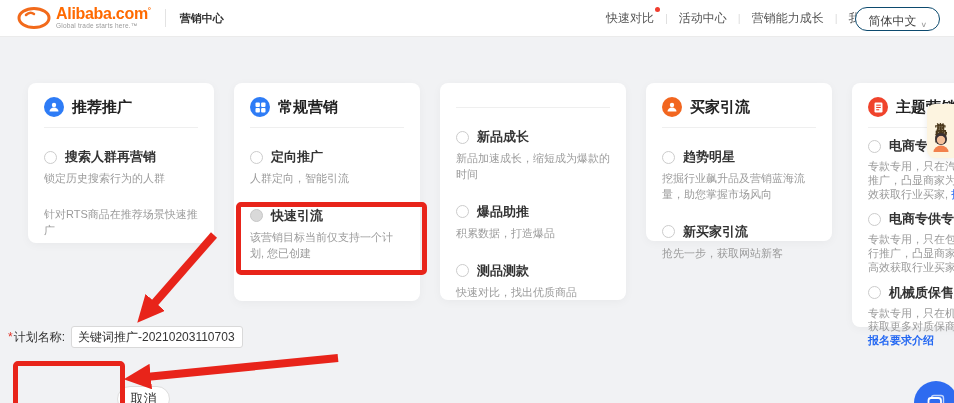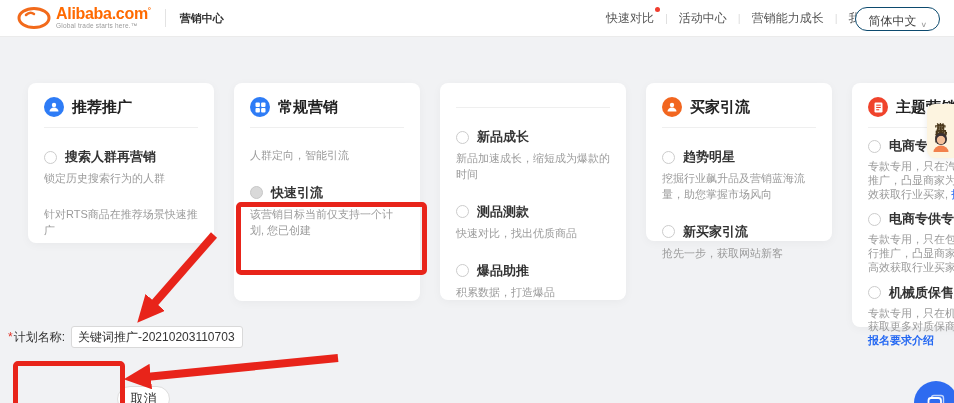--- a/index.html
+++ b/index.html
@@ -157,20 +157,24 @@
             <rect x="0.5" y="0.5" width="4.4" height="4.4" rx="1" fill="#fff"></rect>
             <rect x="6.1" y="0.5" width="4.4" height="4.4" rx="1" fill="#fff"></rect>
             <rect x="0.5" y="6.1" width="4.4" height="4.4" rx="1" fill="#fff"></rect>
             <rect x="6.1" y="6.1" width="4.4" height="4.4" rx="1" fill="#fff"></rect>
           </svg>
       </span>
       <span class="card-title">常规营销</span>
     </div>
     <div class="card-div"></div>
     <div class="opt">
+      <div class="opt-row">
+          <span class="radio"></span>
+        <span class="opt-label">定向推广</span>
+        </div>
       <div class="opt-desc">人群定向，智能引流</div>
     </div>
     <div class="opt">
       <div class="opt-row">
           <span class="radio disabled"></span>
         <span class="opt-label">快速引流</span>
         </div>
       <div class="opt-desc">该营销目标当前仅支持一个计划, 您已创建</div>
     </div>
   </div>
@@ -180,30 +184,30 @@
     <div class="opt">
       <div class="opt-row">
           <span class="radio"></span>
         <span class="opt-label">新品成长</span>
         </div>
       <div class="opt-desc">新品加速成长，缩短成为爆款的时间</div>
     </div>
     <div class="opt">
       <div class="opt-row">
           <span class="radio"></span>
+        <span class="opt-label">爆品助推</span>
+        </div>
+      <div class="opt-desc">积累数据，打造爆品</div>
+    </div>
+    <div class="opt">
+      <div class="opt-row">
+          <span class="radio"></span>
         <span class="opt-label">测品测款</span>
         </div>
       <div class="opt-desc">快速对比，找出优质商品</div>
-    </div>
-    <div class="opt">
-      <div class="opt-row">
-          <span class="radio"></span>
-        <span class="opt-label">爆品助推</span>
-        </div>
-      <div class="opt-desc">积累数据，打造爆品</div>
     </div>
   </div>
 
   <div class="card" id="card4">
     <div class="card-head">
       <span class="card-icon orange">
         <svg width="12" height="12" viewBox="0 0 12 12">
             <circle cx="6" cy="4" r="2.2" fill="#fff"></circle>
             <path d="M1.5 10.5 a4.5 4 0 0 1 9 0 z" fill="#fff"></path>
           </svg>

